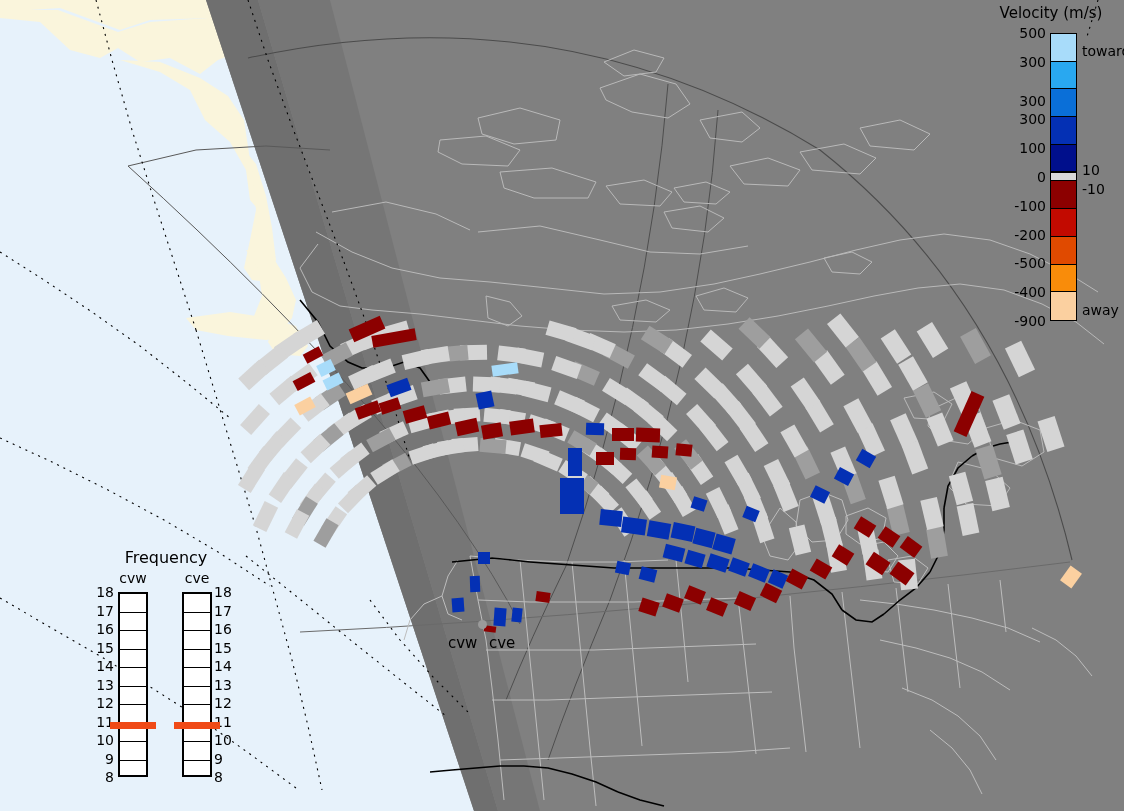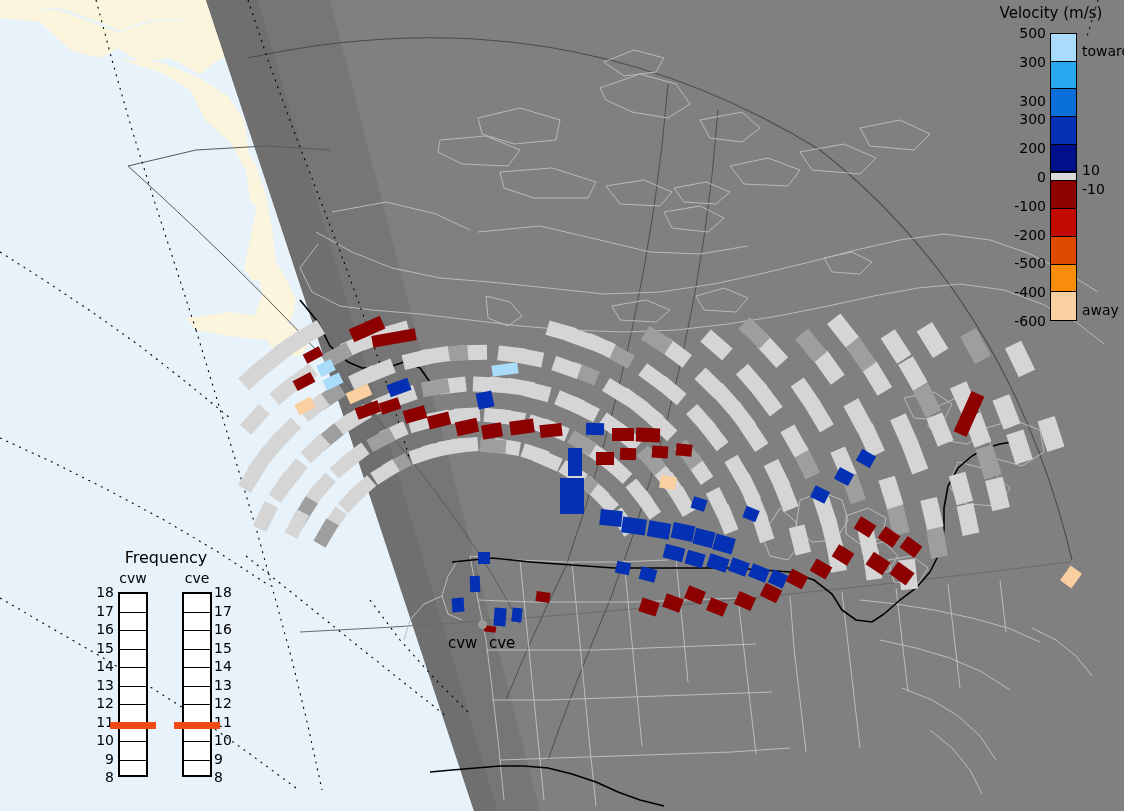--- a/index.html
+++ b/index.html
@@ -434,27 +434,27 @@
         <div class="cseg" style="height: 27.7px; background: rgb(194, 10, 0);"></div>
         <div class="cseg" style="height: 27.7px; background: rgb(224, 74, 0);"></div>
         <div class="cseg" style="height: 27.7px; background: rgb(249, 140, 10);"></div>
         <div class="cseg" style="height: 27.7px; background: rgb(251, 208, 160);"></div>
       </div>
     <div id="cbar-ticks">
         <div class="ctick" style="top: 26px;">500</div>
         <div class="ctick" style="top: 54.8px;">300</div>
         <div class="ctick" style="top: 94px;">300</div>
         <div class="ctick" style="top: 112.4px;">300</div>
-        <div class="ctick" style="top: 141.2px;">200</div>
+        <div class="ctick" style="top: 141.2px;">100</div>
         <div class="ctick" style="top: 170px;">0</div>
         <div class="ctick" style="top: 198.8px;">-100</div>
         <div class="ctick" style="top: 227.6px;">-200</div>
         <div class="ctick" style="top: 256.4px;">-500</div>
         <div class="ctick" style="top: 285.2px;">-400</div>
-        <div class="ctick" style="top: 314px;">-600</div>
+        <div class="ctick" style="top: 314px;">-900</div>
       </div>
     <div class="cside" style="top:44px">toward</div>
     <div class="cside" style="top:163px">10</div>
     <div class="cside" style="top:182px">-10</div>
     <div class="cside" style="top:303px">away</div>
   </div>
 
   <div id="freq">
     <div id="freq-title">Frequency</div>
     <div class="fname" style="left:22px">cvw</div>

